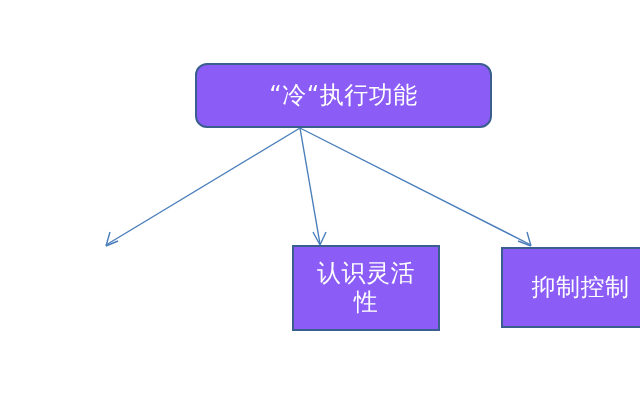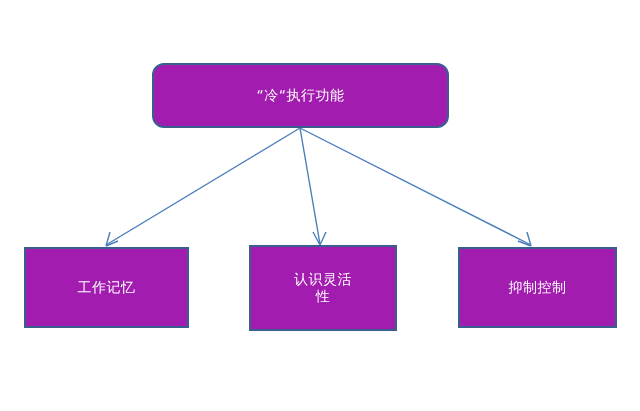--- a/index.html
+++ b/index.html
@@ -30,25 +30,26 @@
     pointer-events: none;
   }
   .node {
     position: absolute;
     box-sizing: border-box;
     display: flex;
     align-items: center;
     justify-content: center;
     text-align: center;
     color: #ffffff;
-    font-size: 14px;
+    font-size: 24px;
     line-height: 1.22;
     letter-spacing: 0.5px;
-    background: #a21caf;
+    background: #8b5cf6;
     border: 2px solid #3a5f8f;
+    margin-left: 43px;
   }
   .node-label {
     display: block;
     padding: 0 6px;
     white-space: pre-line;
   }
   
   #node-root {
     left: 152px;
     top: 63px;
@@ -96,23 +97,20 @@
     <g>
       <line x1="300" y1="128" x2="531" y2="245" stroke="#4a7ebb" stroke-width="1.4"></line>
       <path d="M 531 246 L 518 241 M 531 246 L 527 232" fill="none" stroke="#4a7ebb" stroke-width="1.4"></path>
     </g>
   </svg>
 
   <div class="node" id="node-root">
     <span class="node-label">“冷“执行功能</span>
   </div>
 
-  <div class="node" id="node-working-memory">
-    <span class="node-label">工作记忆</span>
-  </div>
 
   <div class="node" id="node-cognitive-flexibility">
     <span class="node-label">认识灵活
 性</span>
   </div>
 
   <div class="node" id="node-inhibitory-control">
     <span class="node-label">抑制控制</span>
   </div>
 

